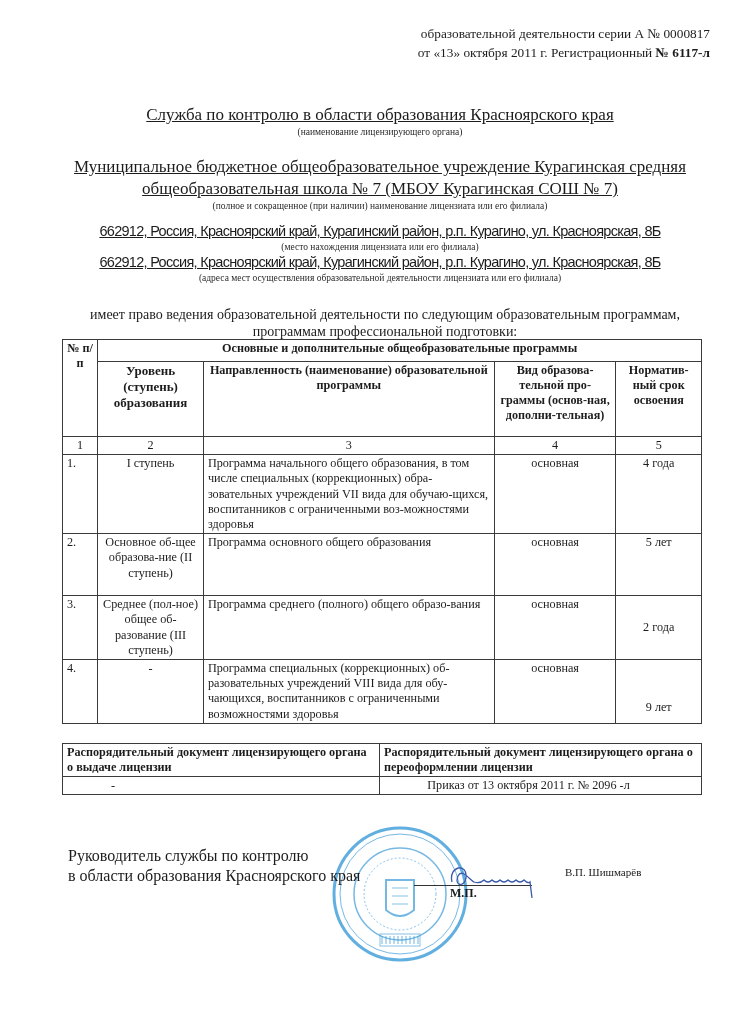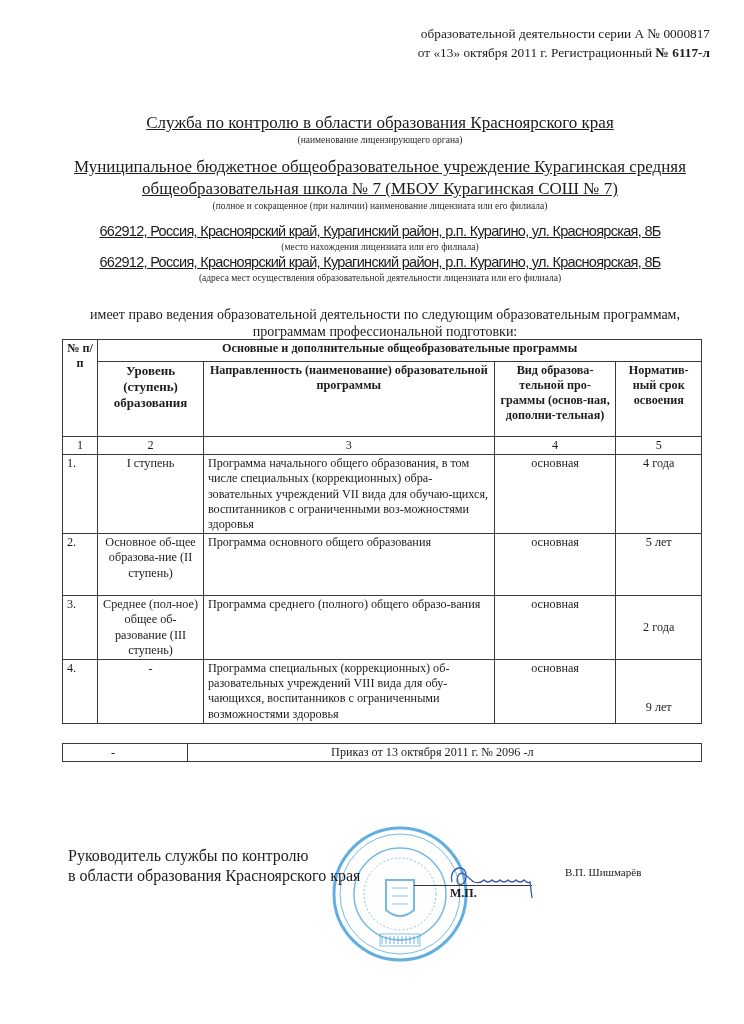--- a/index.html
+++ b/index.html
@@ -37,21 +37,21 @@
   .signature { left:440px; top:858px; width:110px; height:50px; }
 </style>
 </head>
 <body>
 
 <div class="abs appendix">
   <div>образовательной деятельности серии А № 0000817</div>
   <div><span>от «13» октября 2011 г. Регистрационный </span><b>№ 6117-л</b></div>
 </div>
 
-<div class="abs center" style="top:112px;text-align:center;">
+<div class="abs center" style="top:104px;text-align:center;">
   <div class="big u">Служба по контролю в области образования Красноярского края</div>
   <div class="cap">(наименование лицензирующего органа)</div>
 </div>
 
 <div class="abs center" style="top:156px;">
   <div class="big u">Муниципальное бюджетное общеобразовательное учреждение Курагинская средняя</div>
   <div class="big u">общеобразовательная школа № 7   (МБОУ Курагинская СОШ № 7)</div>
   <div class="cap">(полное и сокращенное (при наличии) наименование лицензиата или его филиала)</div>
 </div>
 
@@ -115,20 +115,24 @@
     <td class="c2">-</td>
     <td>Программа специальных (коррекционных) об-разовательных учреждений VIII вида для обу-чающихся, воспитанников с ограниченными возможностями здоровья</td>
     <td class="c4">основная</td>
     <td class="c5" style="vertical-align:bottom;padding-bottom:8px;">9 лет</td>
   </tr>
 </tbody>
   </table>
 
 <table class="doc">
   <tbody>
+      <tr>
+    <th style="width:308px;">Распорядительный документ лицензирующего органа о выдаче лицензии</th>
+    <th>Распорядительный документ лицензирующего органа о переоформлении лицензии</th>
+  </tr>
   <tr>
     <td style="padding-left:48px;">-</td>
     <td style="text-align:center;padding-right:28px;">Приказ от 13 октября 2011 г. № 2096 -л</td>
   </tr>
 </tbody>
   </table>
 
 <div class="abs stamp">
   <svg width="140" height="150" viewBox="0 0 140 150">
     <circle cx="70" cy="72" r="66" fill="none" stroke="#3a9ad8" stroke-width="3" opacity="0.8"></circle>

